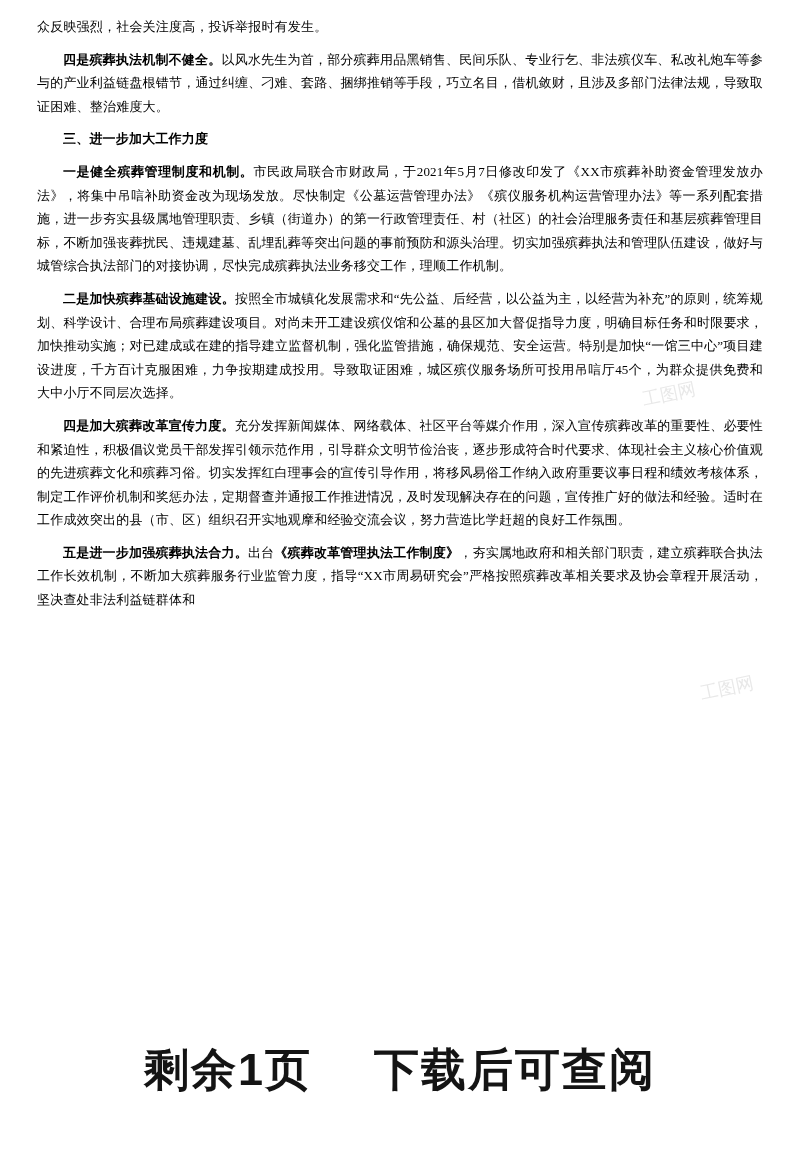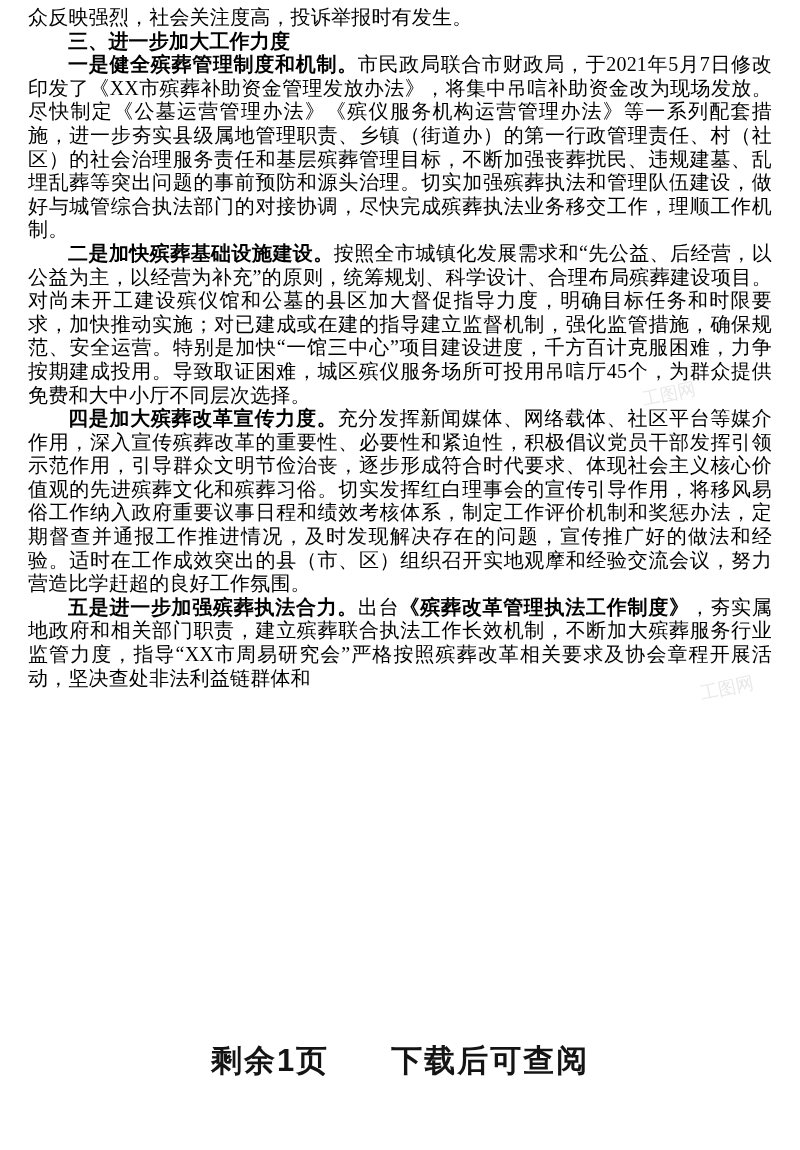--- a/index.html
+++ b/index.html
@@ -8,58 +8,59 @@
     background:#ffffff;
     color:#000;
     font-family:"Liberation Serif","DejaVu Serif",serif;
     position:relative;
     overflow:hidden;
   }
   .page{
     padding:6px 28px 0 28px;
   }
   p.doc{
-    margin:0;
-    font-size:20px;
+    margin:9px;
+    font-size:13px;
     line-height:23.6px;
     text-align:justify;
     text-indent:2em;
     letter-spacing:0.2px;
     word-break:break-all;
   }
   p.cont{text-indent:0;}
   p.heading{font-weight:bold;font-family:"Liberation Sans","DejaVu Sans",sans-serif;}
   .b{font-weight:bold;font-family:"Liberation Sans","DejaVu Sans",sans-serif;}
   .u{}
   .footer{
     position:absolute;
     left:0;right:0;top:1040px;
     text-align:center;
     font-weight:900;
-    font-size:31px;
+    font-size:45px;
     color:#141414;
     font-family:"Liberation Sans","DejaVu Sans",sans-serif;
     letter-spacing:2px;
   }
   .footer .gap{display:inline-block;width:62px;}
   .watermark{
     position:absolute;
     color:#9a9a9a;
     opacity:0.22;
     font-size:18px;
     transform:rotate(-12deg);
     pointer-events:none;
     font-family:"Liberation Sans","DejaVu Sans",sans-serif;
   }
 </style>
 </head>
 <body>
 
 <div class="page" id="doc-root">
     <p class="doc cont"><span>众反映强烈，社会关注度高，投诉举报时有发生。</span></p>
+    <p class="doc"><span class="b">四是殡葬执法机制不健全。</span><span>以风水先生为首，部分殡葬用品黑销售、民间乐队、专业行乞、非法殡仪车、私改礼炮车等参与的产业利益链盘根错节，通过纠缠、刁难、套路、捆绑推销等手段，巧立名目，借机敛财，且涉及多部门法律法规，导致取证困难、整治难度大。</span></p>
     <p class="doc heading"><span class="b">三、进一步加大工作力度</span></p>
     <p class="doc"><span class="b">一是健全殡葬管理制度和机制。</span><span>市民政局联合市财政局，于2021年5月7日修改印发了《XX市殡葬补助资金管理发放办法》，将集中吊唁补助资金改为现场发放。尽快制定《公墓运营管理办法》《殡仪服务机构运营管理办法》等一系列配套措施，进一步夯实县级属地管理职责、乡镇（街道办）的第一行政管理责任、村（社区）的社会治理服务责任和基层殡葬管理目标，不断加强丧葬扰民、违规建墓、乱埋乱葬等突出问题的事前预防和源头治理。切实加强殡葬执法和管理队伍建设，做好与城管综合执法部门的对接协调，尽快完成殡葬执法业务移交工作，理顺工作机制。</span></p>
     <p class="doc"><span class="b">二是加快殡葬基础设施建设。</span><span>按照全市城镇化发展需求和“先公益、后经营，以公益为主，以经营为补充”的原则，统筹规划、科学设计、合理布局殡葬建设项目。对尚未开工建设殡仪馆和公墓的县区加大督促指导力度，明确目标任务和时限要求，加快推动实施；对已建成或在建的指导建立监督机制，强化监管措施，确保规范、安全运营。特别是加快“一馆三中心”项目建设进度，千方百计克服困难，力争按期建成投用。导致取证困难，城区殡仪服务场所可投用吊唁厅45个，为群众提供免费和大中小厅不同层次选择。</span></p>
     <p class="doc"><span class="b">四是加大殡葬改革宣传力度。</span><span>充分发挥新闻媒体、网络载体、社区平台等媒介作用，深入宣传殡葬改革的重要性、必要性和紧迫性，积极倡议党员干部发挥引领示范作用，引导群众文明节俭治丧，逐步形成符合时代要求、体现社会主义核心价值观的先进殡葬文化和殡葬习俗。切实发挥红白理事会的宣传引导作用，将移风易俗工作纳入政府重要议事日程和绩效考核体系，制定工作评价机制和奖惩办法，定期督查并通报工作推进情况，及时发现解决存在的问题，宣传推广好的做法和经验。适时在工作成效突出的县（市、区）组织召开实地观摩和经验交流会议，努力营造比学赶超的良好工作氛围。</span></p>
     <p class="doc"><span class="b">五是进一步加强殡葬执法合力。</span><span>出台</span><span class="b">《殡葬改革管理执法工作制度》</span><span>，夯实属地政府和相关部门职责，建立殡葬联合执法工作长效机制，不断加大殡葬服务行业监管力度，指导“XX市周易研究会”严格按照殡葬改革相关要求及协会章程开展活动，坚决</span><span class="u">查处</span><span>非法利益链群体和</span></p>
   </div>
 
 <div class="footer">
   <span>剩余1页</span><span class="gap"></span><span>下载后可查阅</span>
 </div>

